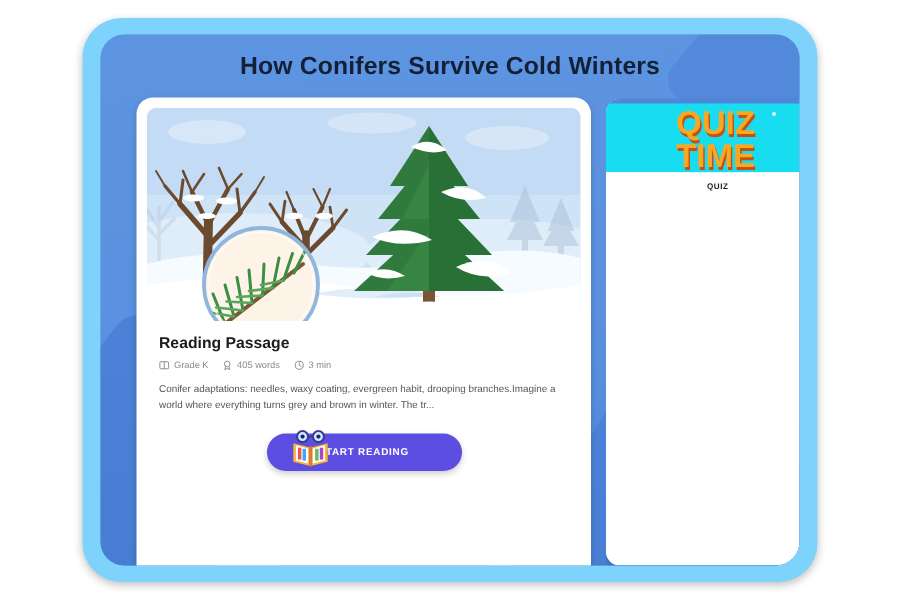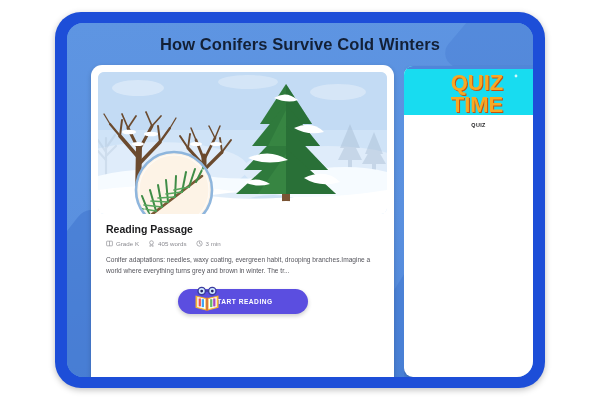--- a/index.html
+++ b/index.html
@@ -6,21 +6,21 @@
   body{
     width:600px;height:400px;overflow:hidden;
     background:#ffffff;
     font-family:"Liberation Sans", sans-serif;
   }
 
   
   #tablet-frame{
     position:absolute;left:55px;top:12px;
     width:490px;height:376px;
-    background:#1d4ed8;
+    background:#7dd3fc;
     border-radius:26px;
     box-shadow:0 2px 6px rgba(0,0,0,.25);
   }
   #tablet-screen{
     position:absolute;left:12px;top:11px;
     width:466px;height:354px;
     border-radius:16px;
     overflow:hidden;
     background:#5b93e0;
   }

